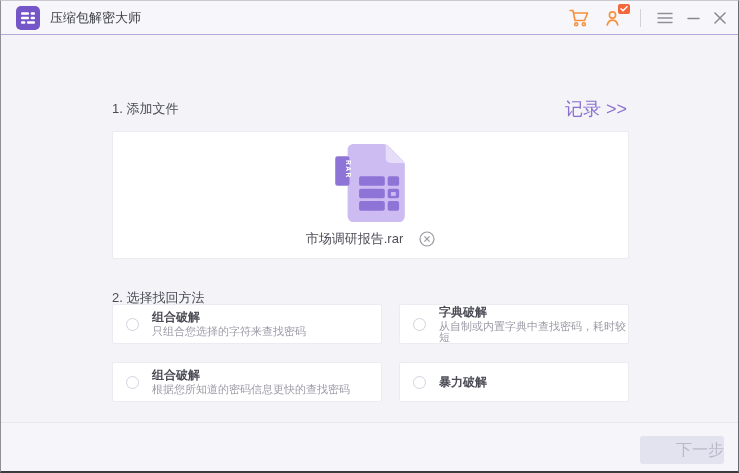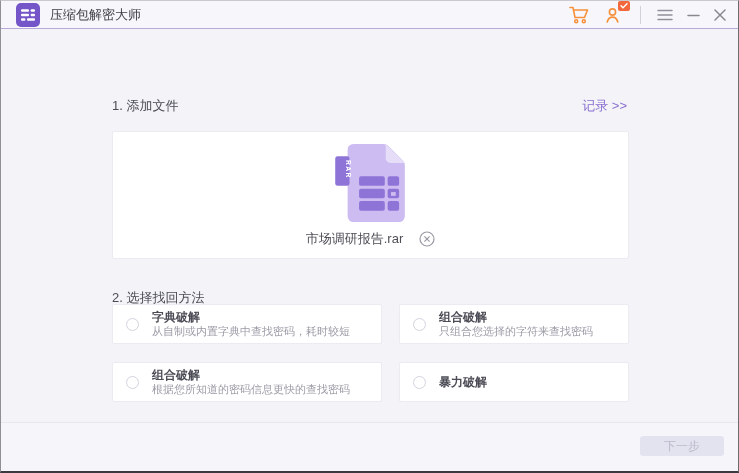--- a/index.html
+++ b/index.html
@@ -4,41 +4,41 @@
 <style>
   * { margin:0; padding:0; box-sizing:border-box; }
   html,body { background:#dcdce0; font-family:"Liberation Sans","DejaVu Sans",sans-serif; }
   .window{
     position:relative; width:739px; height:473px; background:#f3f3f8; overflow:hidden;
     border-left:1px solid #8f8f96; border-top:1px solid #c9c9cf;
     border-right:1px solid #6b6b72; border-bottom:2px solid #3a3a3f;
   }
   
   .titlebar{
-    position:absolute; left:0; top:0; right:0; height:28px; background:#f7f7fb;
+    position:absolute; left:0; top:0; right:0; height:34px; background:#f7f7fb;
     border-bottom:1px solid #b8a9da; display:flex; align-items:center; padding:0 12px;
   }
   .app-logo{
     width:24px; height:24px; border-radius:5px; background:#7456c8;
     display:flex; align-items:center; justify-content:center; margin-left:3px;
   }
   .app-title{ font-size:13px; color:#3d3d46; margin-left:10px; }
   .tb-actions{ margin-left:auto; display:flex; align-items:center; gap:14px; }
   .tb-btn{ display:flex; align-items:center; justify-content:center; cursor:pointer; position:relative; }
   .tb-sep{ width:1px; height:18px; background:#d2d2da; margin:0 2px; }
   .acct-badge{
     position:absolute; top:-4px; right:-6px; width:12px; height:10px; background:#f2683c;
     border-radius:2px; display:flex; align-items:center; justify-content:center;
   }
   
   .sec-head{ position:absolute; left:111px; right:111px; display:flex; justify-content:space-between; align-items:center; }
   .sec-head.one{ top:96px; }
   .sec-head.two{ top:272px;margin-top:16px; }
   .sec-label{ font-size:13px; color:#4c4c56; }
-  .records-link{ font-size:13px; color:#8a6fd0; cursor:pointer; text-decoration:none; }
+  .records-link{ font-size:18px; color:#8a6fd0; cursor:pointer; text-decoration:none; }
   .upload-box{
     position:absolute; left:111px; top:130px; width:517px; height:128px;
     background:#ffffff; border:1px solid #ebebf1; border-radius:2px;
     display:flex; flex-direction:column; align-items:center;
   }
   .file-icon-wrap{ margin-top:10px; }
   .file-row{ display:flex; align-items:center; gap:16px; margin-top:2px; }
   .file-name{ font-size:13px; color:#4f4f58; }
   .remove-btn{ display:flex; cursor:pointer; }
   
@@ -55,23 +55,23 @@
   }
   .card-text{ margin-left:13px; line-height:1; }
   .card-title{ font-size:12px; font-weight:bold; color:#4c4c56; }
   .card-desc{ font-size:11px; color:#9b9ba6; margin-top:3px; }
   
   .footer{
     position:absolute; left:0; right:0; top:421px; bottom:0;
     background:#f6f6fa; border-top:1px solid #e7e7ed;
   }
   .next-btn{
-    position:absolute; right:14px; top:13px; width:84px; height:20px;
+    position:absolute; right:14px; top:13px; width:84px; height:28px;
     background:#e2e3ee; color:#b9bac9; border:none; border-radius:3px;
-    font-size:12px; font-family:inherit;
+    font-size:16px; font-family:inherit;text-align:right;
   }
 </style>
 </head>
 <body>
 
 <div class="window">
 
   <div class="titlebar">
     <div class="app-logo">
       <svg width="16" height="16" viewBox="0 0 16 16">
@@ -160,35 +160,35 @@
   </div>
 
   <div class="sec-head two">
     <span class="sec-label">2. 选择找回方法</span>
   </div>
 
   <div class="cards">
     <div class="card">
       <span class="radio"></span>
       <span class="card-text">
+        <div class="card-title">组合破解</div>
+        <div class="card-desc">只组合您选择的字符来查找密码</div>
+      </span>
+    </div>
+    <div class="card">
+      <span class="radio"></span>
+      <span class="card-text">
         <div class="card-title">字典破解</div>
         <div class="card-desc">从自制或内置字典中查找密码，耗时较短</div>
       </span>
     </div>
     <div class="card">
       <span class="radio"></span>
       <span class="card-text">
         <div class="card-title">组合破解</div>
-        <div class="card-desc">只组合您选择的字符来查找密码</div>
-      </span>
-    </div>
-    <div class="card">
-      <span class="radio"></span>
-      <span class="card-text">
-        <div class="card-title">组合破解</div>
         <div class="card-desc">根据您所知道的密码信息更快的查找密码</div>
       </span>
     </div>
     <div class="card">
       <span class="radio"></span>
       <span class="card-text">
         <div class="card-title">暴力破解</div>
       </span>
     </div>
   </div>

